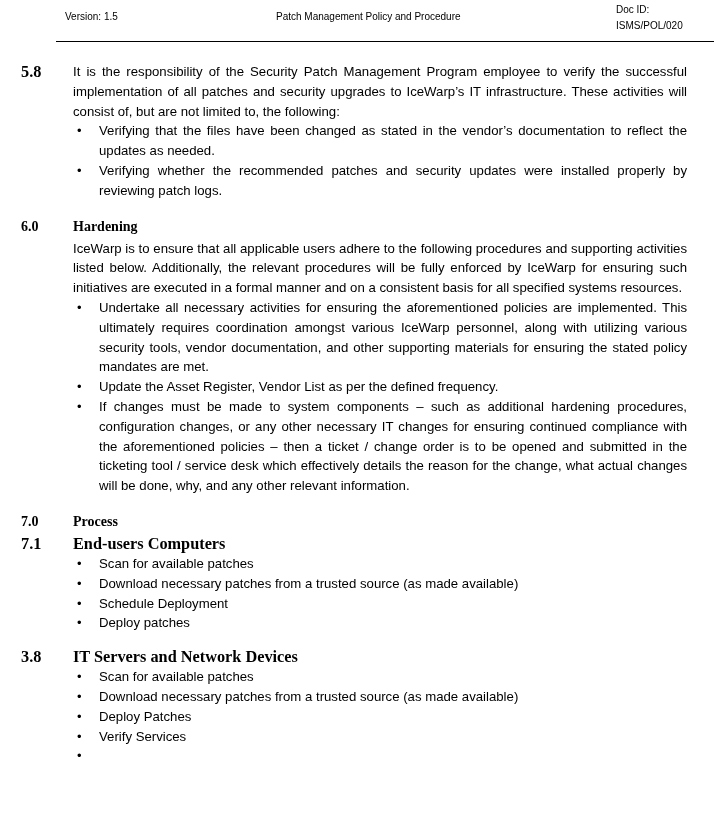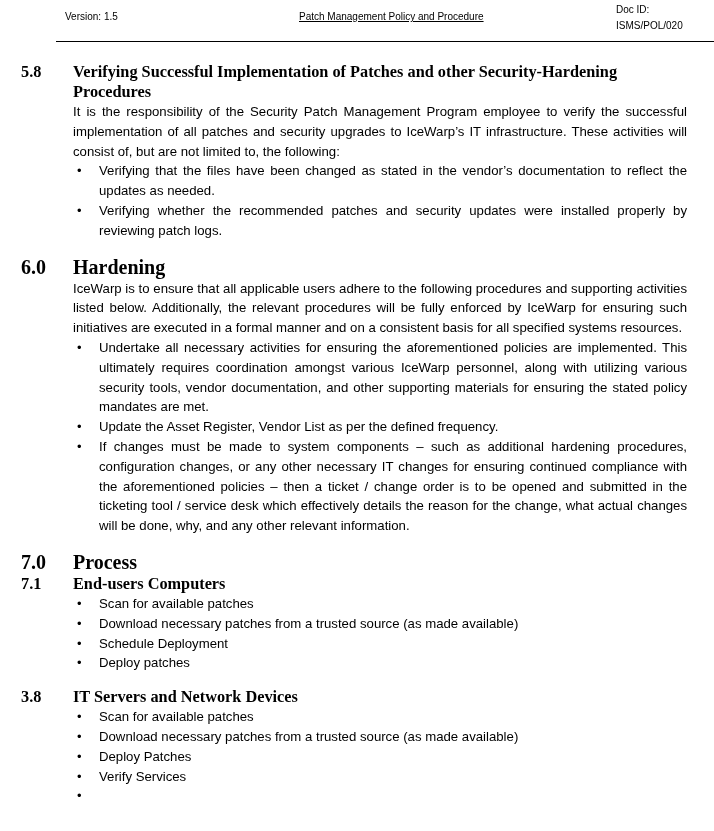--- a/index.html
+++ b/index.html
@@ -2,29 +2,29 @@
 <html><head>
   <meta charset="utf-8">
   <style>
     html, body { margin: 0; padding: 0; background: #ffffff; }
     body {
       width: 714px; height: 831px; position: relative; overflow: hidden;
       font-family: "Liberation Sans", sans-serif; color: #000;
     }
     .hdr { position: absolute; top: 0; left: 0; width: 714px; height: 42px; font-size: 10px; margin-left: 28px; }
     .hdr .ver { position: absolute; left: 37px; top: 11px; }
-    .hdr .title { position: absolute; left: 271px; top: 11px; text-decoration: underline; }
+    .hdr .title { position: absolute; left: 248px; top: 11px; }
     .hdr .docid { position: absolute; left: 588px; top: 2px; width: 96px; text-align: left; line-height: 16px; }
     .hdr .rule { position: absolute; left: 28px; top: 41px; width: 678px; height: 0; border-top: 1.2px solid #000; }
 
     .page { position: absolute; left: 0; top: 62px; width: 714px; font-size: 13.2px; line-height: 19.8px; }
     .sec-h { position: relative; font-family: Liberation Serif, serif; font-weight: bold; }
     .sec-h .num { position: absolute; left: 21px; top: 0; }
     .sec-h .txt { margin-left: 73px; margin-right: 27px; display: block; }
-    .h1 { font-size: 20px; line-height: 24px; }
+    .h1 { font-size: 14px; line-height: 24px; }
     .h2 { font-size: 16.3px; line-height: 20px; }
     .para { margin-left: 73px; margin-right: 27px; text-align: justify; }
     ul.bl { list-style: none; margin: 0; padding: 0; }
     ul.bl li { position: relative; margin-left: 99px; margin-right: 27px; text-align: justify; }
     ul.bl li .dot { position: absolute; left: -22px; top: 0; font-size: 13px; }
     .gap-m { height: 14px; }
   </style>
 </head>
 <body>
 
@@ -35,21 +35,20 @@
     <div>Doc ID:</div>
     <div>ISMS/POL/020</div>
   </div>
   <div class="rule"></div>
 </div>
 
 <div class="page">
 
   <div class="sec-h h2">
     <span class="num">5.8</span>
-    <span class="txt">Verifying Successful Implementation of Patches and other Security-Hardening Procedures</span>
   </div>
   <div class="para">It is the responsibility of the Security Patch Management Program employee to verify the successful implementation of all patches and security upgrades to IceWarp’s IT infrastructure. These activities will consist of, but are not limited to, the following:</div>
   <ul class="bl">
     <li><span class="dot">•</span><span>Verifying that the files have been changed as stated in the vendor’s documentation to reflect the updates as needed.</span></li>
     <li><span class="dot">•</span><span>Verifying whether the recommended patches and security updates were installed properly by reviewing patch logs.</span></li>
   </ul>
 
   <div class="gap-m"></div>
 
   <div class="sec-h h1">

